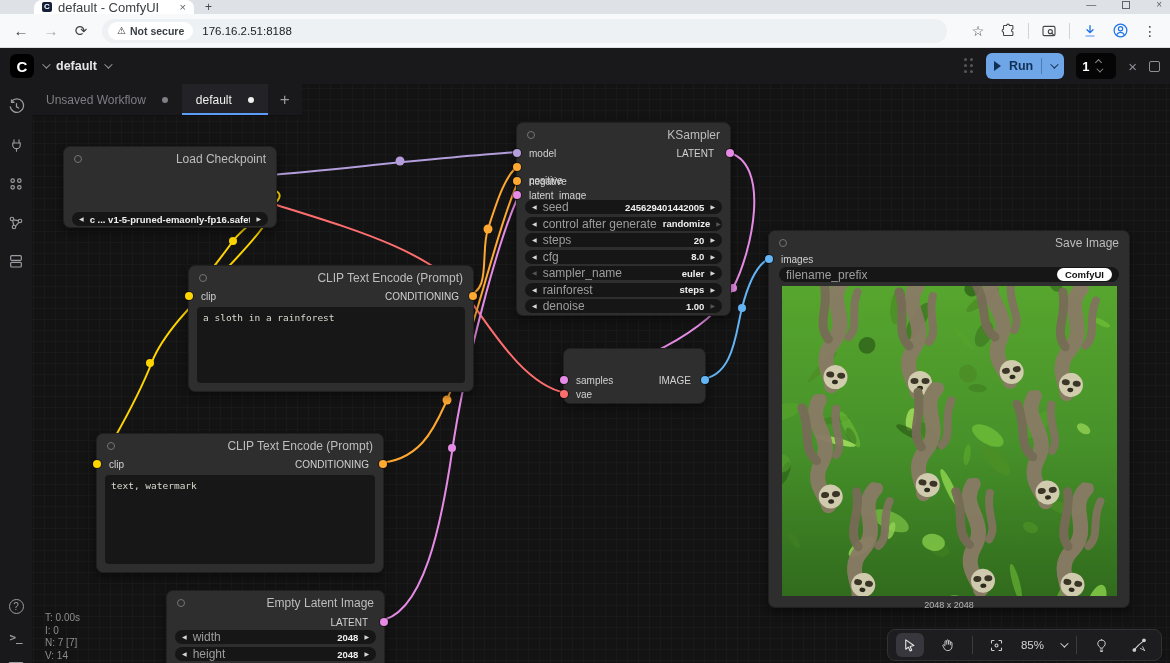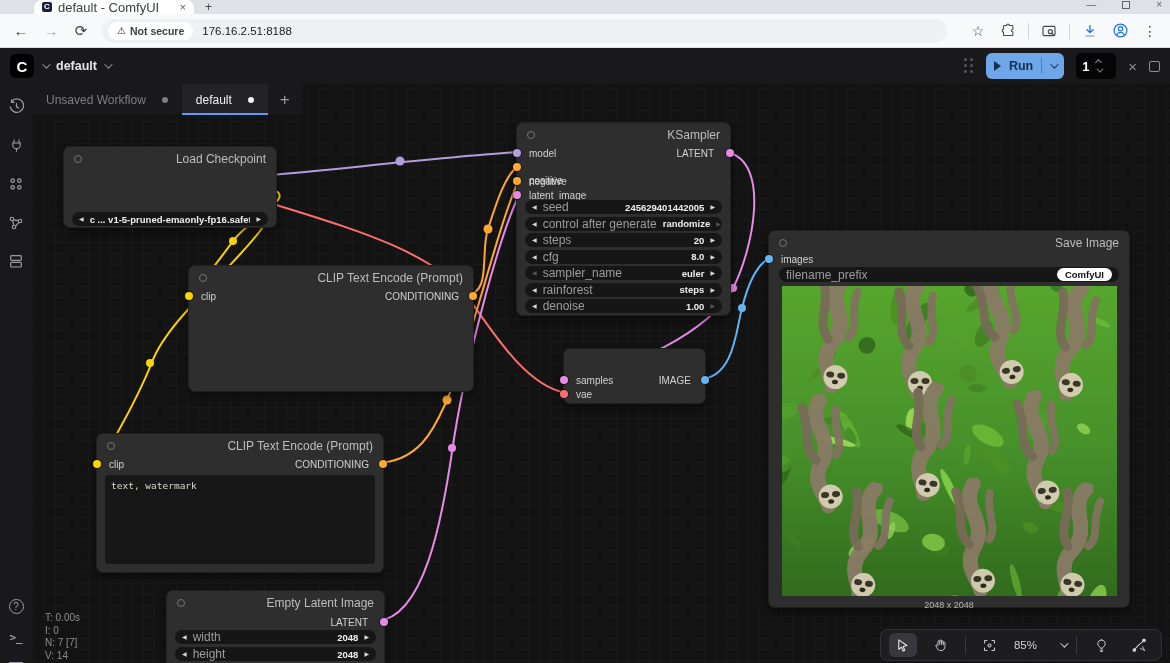--- a/index.html
+++ b/index.html
@@ -94,21 +94,21 @@
   .chip{background:#fff;color:#111;font-size:9.5px;font-weight:bold;border-radius:7px;padding:1px 8px;margin-left:auto;}
   .imgwrap{position:absolute;overflow:hidden;background:#274d1a;}
   .imgcap{position:absolute;font-size:9px;color:#b5b5b5;text-align:center;left:0;right:0;}
 
   
   .stats{position:absolute;left:45px;top:612px;z-index:4;font-size:10px;color:#8e8e8e;line-height:12.5px;}
   .ctoolbar{position:absolute;right:8px;top:629px;height:32px;background:#1d1d20;border:1px solid #323236;border-radius:8px;z-index:5;display:flex;align-items:center;padding:0 8px;gap:10px;}
   .ctb-btn{width:28px;height:24px;border-radius:6px;display:flex;align-items:center;justify-content:center;}
   .ctb-btn.sel{background:#37373d;}
   .ctb-div{width:1px;height:18px;background:#3a3a3f;}
-  .zoomlbl{font-size:11.5px;color:#d2d2d2;display:flex;align-items:center;gap:23px;}
+  .zoomlbl{font-size:11.5px;color:#d2d2d2;display:flex;align-items:center;gap:16px;}
   .zoomlbl .chev{border-color:#d2d2d2;}
 </style>
 </head>
 <body>
 
 <div class="stage">
 
   <div class="canvas"></div>
 
   <svg class="wires" width="1170" height="663">
@@ -152,20 +152,21 @@
 
   <div class="node" style="left:188px;top:265px;width:286px;height:127px;">
     <div class="nhead">
         <span class="cdot"></span>
       <span class="ntitle">CLIP Text Encode (Prompt)</span>
       </div>
     <span class="pin" style="left: -4px; top: 26px; background: rgb(255, 213, 0);"></span>
     <span class="plabel" style="left:12px;top:25px;">clip</span>
     <span class="plabel r" style="right:14px;top:25px;">CONDITIONING</span>
     <span class="pin" style="right: -4px; top: 26px; background: rgb(255, 169, 49);"></span>
+    <div class="ta" style="left:8px;right:8px;top:41px;bottom:8px;">a sloth in a rainforest</div>
   </div>
 
   <div class="node" style="left:96px;top:433px;width:288px;height:140px;">
     <div class="nhead">
         <span class="cdot"></span>
       <span class="ntitle">CLIP Text Encode (Prompt)</span>
       </div>
     <span class="pin" style="left: -4px; top: 26px; background: rgb(255, 213, 0);"></span>
     <span class="plabel" style="left:12px;top:25px;">clip</span>
     <span class="plabel r" style="right:14px;top:25px;">CONDITIONING</span>

